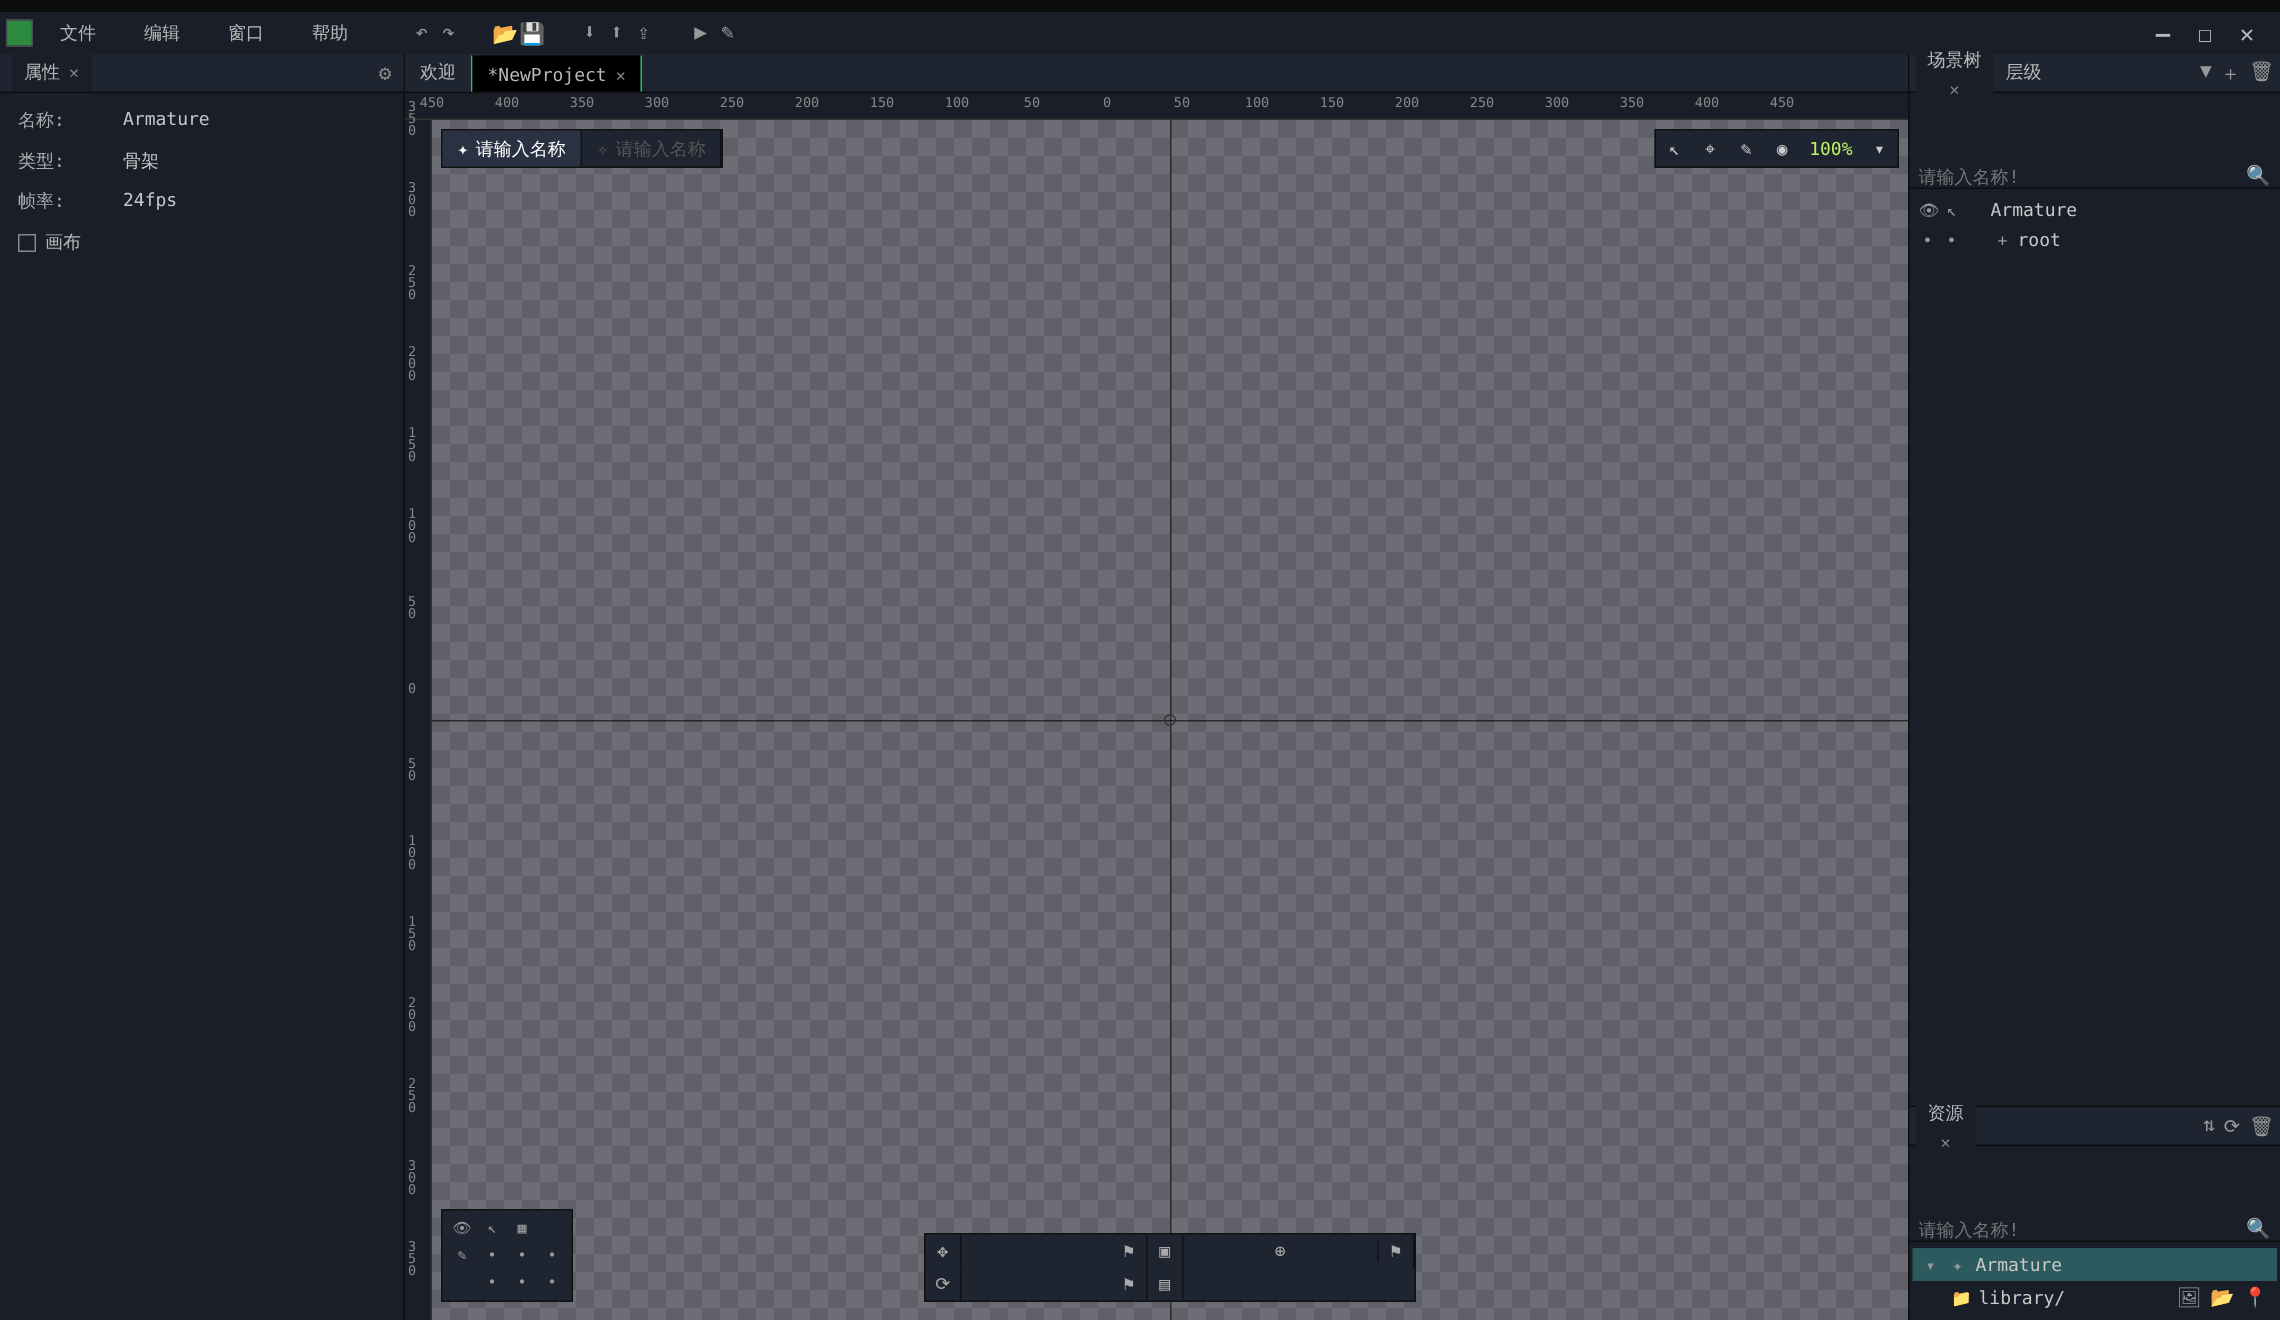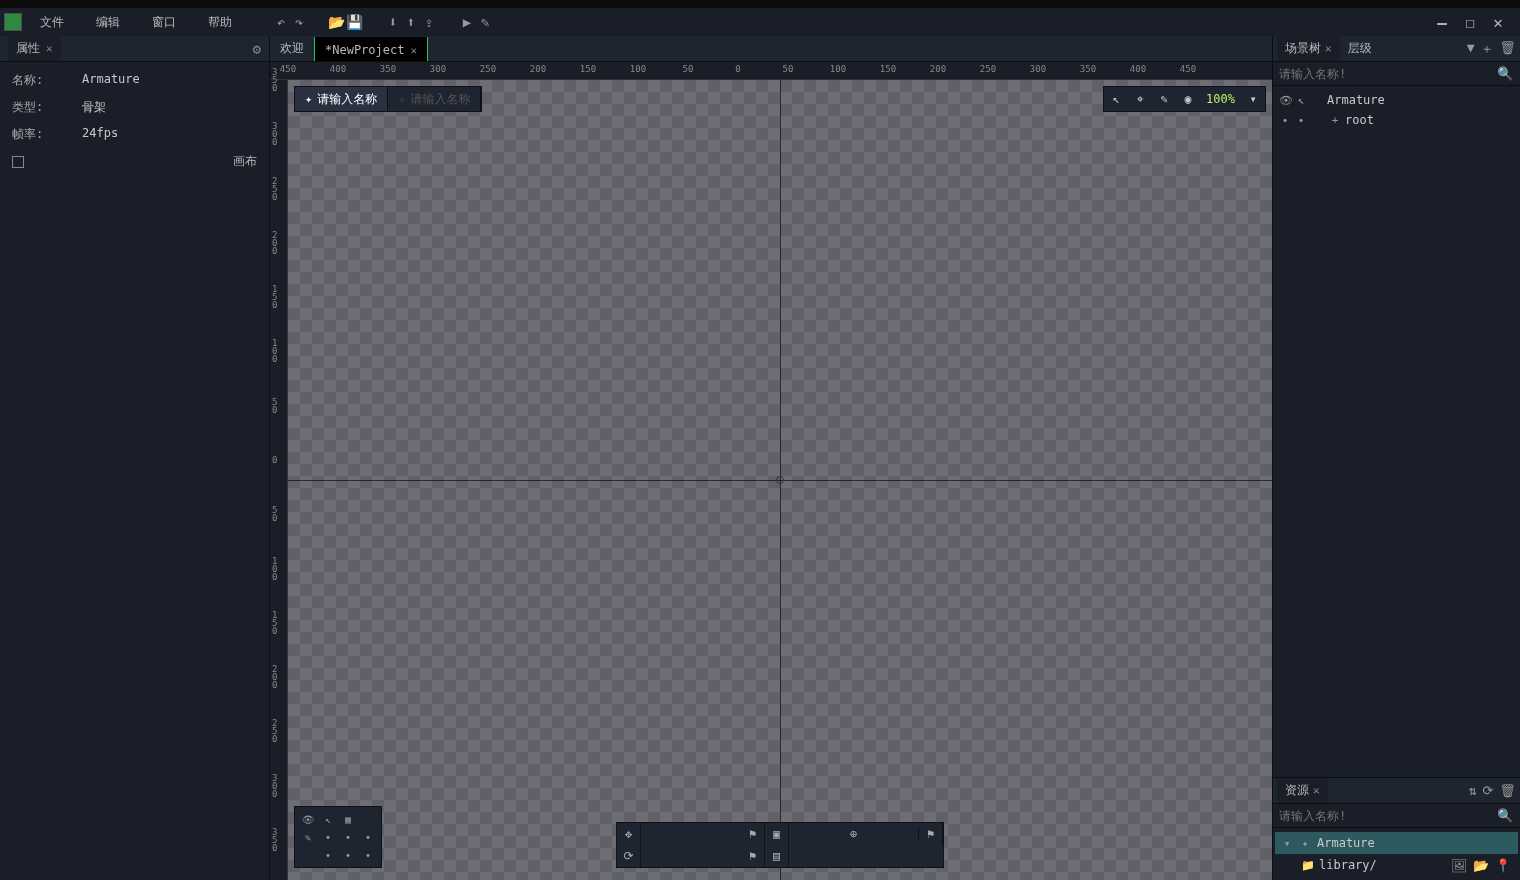--- a/index.html
+++ b/index.html
@@ -24,21 +24,21 @@
 
 .left-panel { width: 270px; background: #1a1e28; display: flex; flex-direction: column; border-right: 1px solid #0d0d0d; }
 .panel-header { height: 26px; background: #1e2430; display: flex; align-items: center; padding: 0 8px; border-bottom: 1px solid #0d0d0d; }
 .panel-tab { display: flex; align-items: center; gap: 6px; padding: 4px 8px; background: #1a1e28; }
 .panel-tab .close { font-size: 11px; color: #888; cursor: pointer; }
 .panel-header .settings-btn { margin-left: auto; font-size: 14px; cursor: pointer; color: #888; }
 .props { padding: 10px 12px; }
 .prop-row { display: flex; margin-bottom: 10px; font-size: 12px; }
 .prop-label { width: 70px; color: #aaa; }
 .prop-value { color: #c8c8c8; }
-.checkbox-row { display: flex; align-items: center; gap: 6px; justify-content: space-between; }
+.checkbox-row { display: flex; align-items: center; gap: 6px; }
 .chk { width: 12px; height: 12px; border: 1px solid #888; }
 
 
 .center { flex: 1; display: flex; flex-direction: column; position: relative; }
 .editor-tabs { height: 26px; background: #1e2430; display: flex; align-items: flex-end; border-bottom: 1px solid #0d0d0d; }
 .etab { height: 24px; padding: 4px 10px; display: flex; align-items: flex-end; gap: 6px; background: #1e2430; border-right: 1px solid #22c55e; }
 .etab.active { background: #000000; }
 .etab .close { color: #888; cursor: pointer; font-size: 11px; }
 .ticon { width: 18px; height: 18px; display: flex; align-items: center; justify-content: center; color: #999; cursor: pointer; font-size: 14px; }
 
@@ -84,26 +84,26 @@
 .bottom-center-tool { position: absolute; bottom: 12px; left: 50%; transform: translateX(-50%); background: #1e2430; border: 1px solid #111; display: flex; flex-direction: column; }
 .bc-row { display: flex; align-items: center; height: 22px; }
 .bc-btn { width: 24px; height: 22px; display: flex; align-items: center; justify-content: center; color: #aaa; cursor: pointer; border-right: 1px solid #111; }
 .bc-space { width: 100px; border-right: 1px solid #111; }
 .bc-space-wide { width: 130px; border-right: 1px solid #111; display:flex; align-items:center; justify-content:center; }
 
 
 .right-panel { width: 248px; background: #1a1e28; display: flex; flex-direction: column; border-left: 1px solid #0d0d0d; }
 .tabs-row { height: 26px; background: #1e2430; display: flex; align-items: center; padding: 0 4px; border-bottom: 1px solid #0d0d0d; }
 .rtab { padding: 4px 8px; display: flex; align-items: center; gap: 4px; }
-.rtab.active { background: #1a1e28; }
+.rtab.active { background: #1a1e28; flex-direction: column; }
 .rtab .close { color: #888; font-size: 11px; cursor: pointer; }
 .rtab-icons { margin-left: auto; display: flex; gap: 6px; }
 .ricon { font-size: 13px; color: #999; cursor: pointer; }
 
-.search-row { height: 24px; display: flex; align-items: center; border-bottom: 1px solid #0d0d0d; padding: 0 6px; }
+.search-row { height: 24px; display: flex; align-items: flex-end; border-bottom: 1px solid #0d0d0d; padding: 0 6px; margin-top: 40px; }
 .search-input { flex: 1; background: transparent; border: none; color: #888; font-size: 12px; outline: none; }
 .search-icon { color: #888; font-size: 13px; }
 
 .tree { flex: 1; padding: 4px 2px; font-size: 12px; overflow: auto; }
 .tree-row { display: flex; align-items: center; height: 20px; padding: 0 4px; gap: 4px; }
 .tree-indent { width: 14px; }
 .tree-icon { width: 12px; text-align: center; color: #999; font-size: 11px; }
 .tree-label { color: #c8c8c8; font-family: monospace; }
 
 .res-panel { border-top: 1px solid #0d0d0d; }

